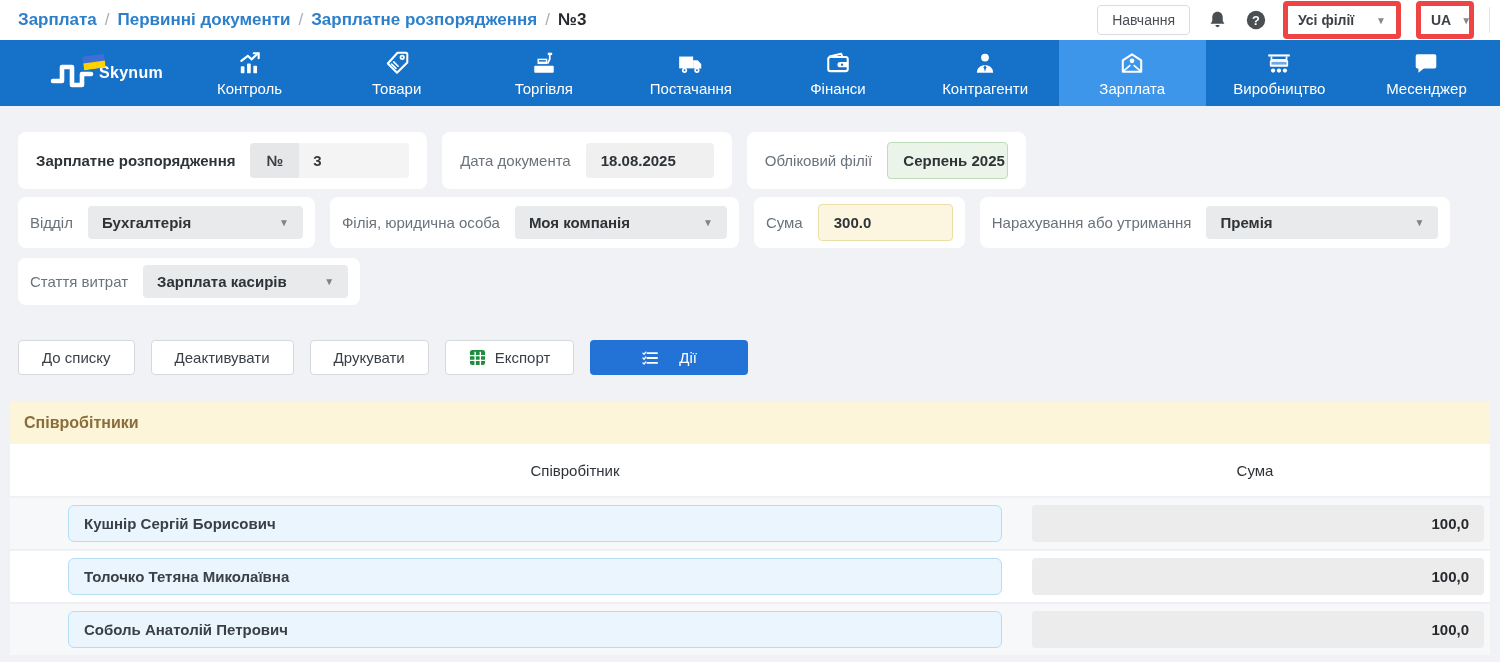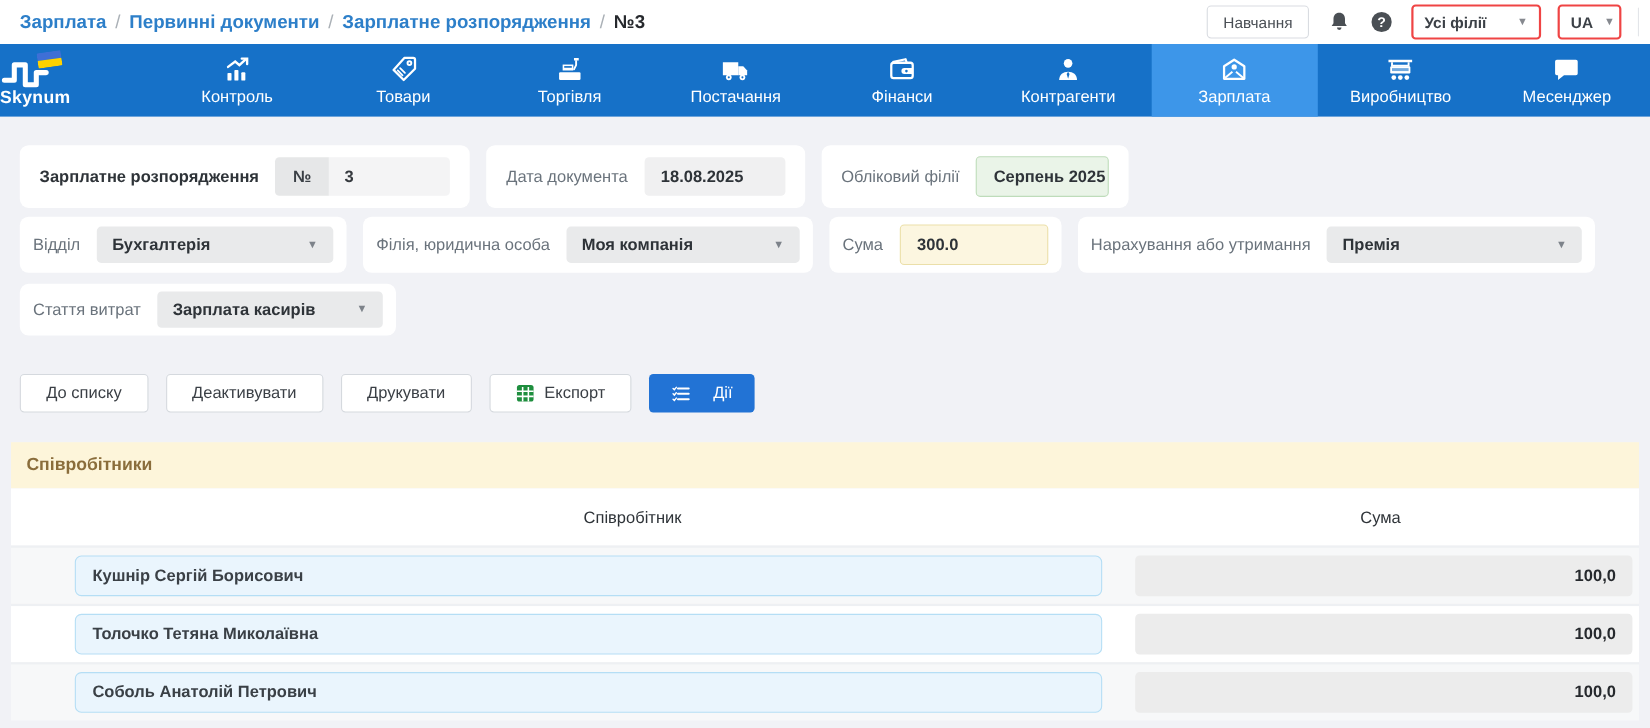--- a/index.html
+++ b/index.html
@@ -22,35 +22,35 @@
   .breadcrumb .crumb-current { color:#26292d; }
 
   .topbar-right { display:flex; align-items:center; gap:15px; }
   .btn-outline-sm {
     border:1px solid #d9dce1; border-radius:4px; background:#fff;
     font-size:14px; color:#4a4f55; padding:6px 14px; cursor:pointer;
     font-family:inherit;
   }
   .icon-btn { width:24px; height:24px; display:flex; align-items:center; justify-content:center; cursor:pointer; }
   .select-box {
-    border:2px solid #ef4444; border-radius:4px; background:#fff;
+    border:5px solid #ef4444; border-radius:4px; background:#fff;
     display:flex; align-items:center; justify-content:space-between;
     font-size:14px; font-weight:bold; color:#3c4147;
     padding:6px 10px; cursor:pointer;
   }
   .select-box .chev { color:#86898f; font-size:10px; margin-left:10px; }
   .branch-select { width:118px; }
   .lang-select { width:58px; }
   .topbar-divider { width:1px; height:26px; background:#e3e5e9; }
 
   
   .navbar { height:66px; background:#1671c8; display:flex; color:#fff; }
   .brand {
-    width:140px; display:flex; flex-direction:column; align-items:flex-start;
-    justify-content:center; cursor:pointer; position:relative; padding-top:2px;
+    width:140px; display:flex; flex-direction:row; align-items:center;
+    justify-content:center; cursor:pointer; position:relative; padding-top:2px;margin-left:36px;
   }
   .brand-logo { position:relative; width:50px; height:34px; }
   .brand-flag {
     position:absolute; top:-2px; right:-6px; width:22px; height:14px;
     transform:rotate(-8deg); border-radius:1px; overflow:hidden;
   }
   .brand-flag .fb { height:50%; background:#3e6fd6; }
   .brand-flag .fy { height:50%; background:#ffd200; }
   .brand-name { font-weight:bold; font-size:16px; letter-spacing:.3px; margin-top:-2px; }
   .nav-item {
@@ -104,21 +104,21 @@
 
   
   .actions-row { display:flex; gap:16px; margin:35px 0 0 18px; }
   .btn {
     background:#fff; border:1px solid #d5d9de; border-radius:4px;
     height:35px; padding:0 23px; font-size:15px; color:#3a3f45;
     display:flex; align-items:center; gap:9px; cursor:pointer;
     font-family:inherit;
   }
   .btn-primary {
-    background:#2273d5; border:none; color:#fff; padding:0 20px;gap:20px;
+    background:#2273d5; border:none; color:#fff; padding:0 51px;gap:20px;
   }
 
   
   .table-wrap { margin:27px 10px 0 10px; }
   .section-header {
     background:#fdf5da; color:#8a6d3b; font-weight:bold; font-size:16px;
     padding:12px 14px;
   }
   .col-header { background:#fff; display:flex; align-items:center; height:52px; font-size:15px; color:#2e3338; }
   .col-header .col-name { flex:1; text-align:center; padding-left:120px; }

